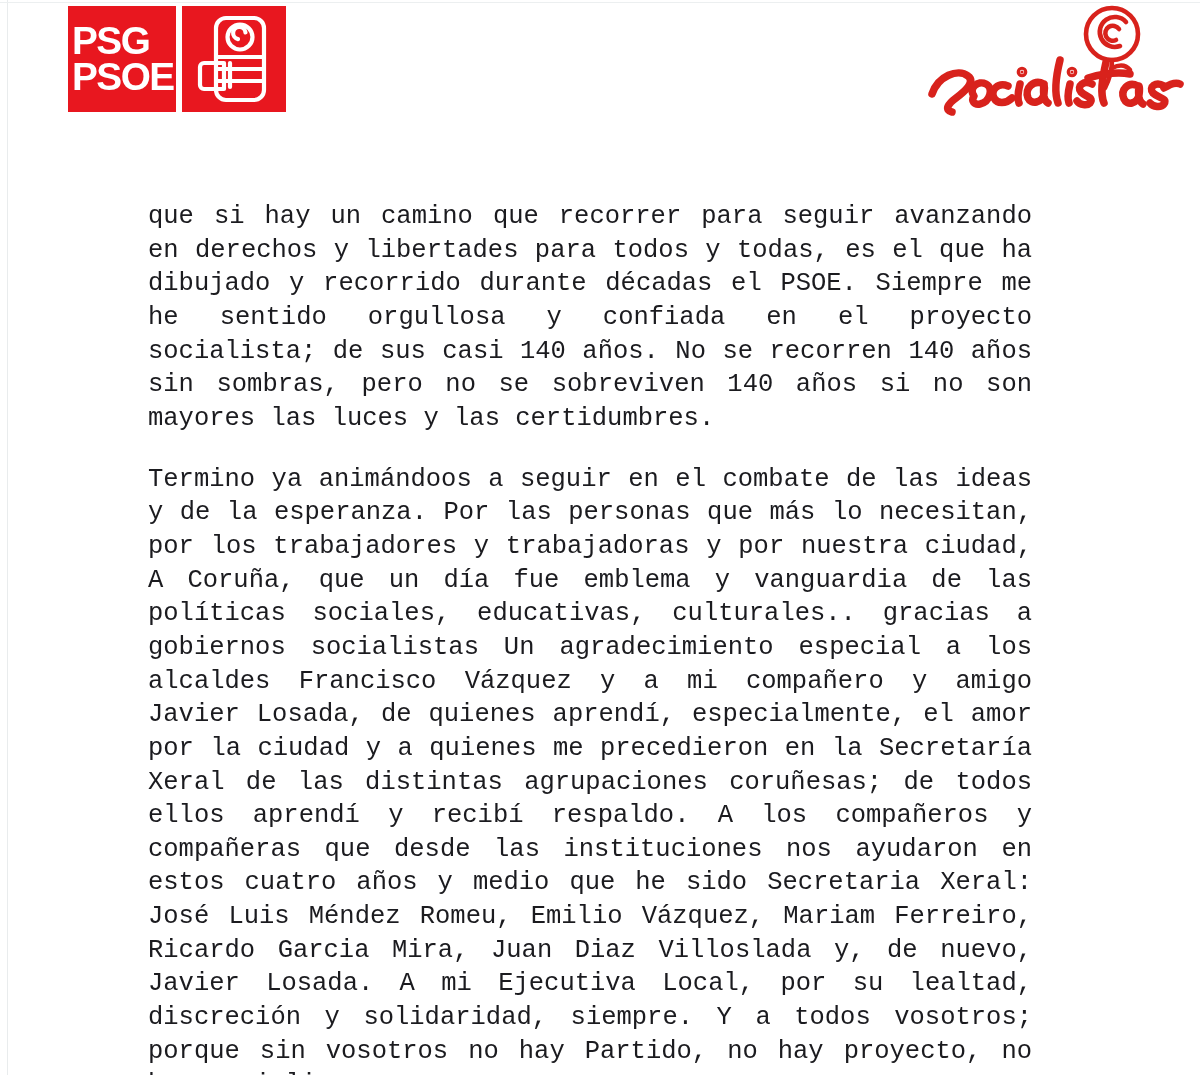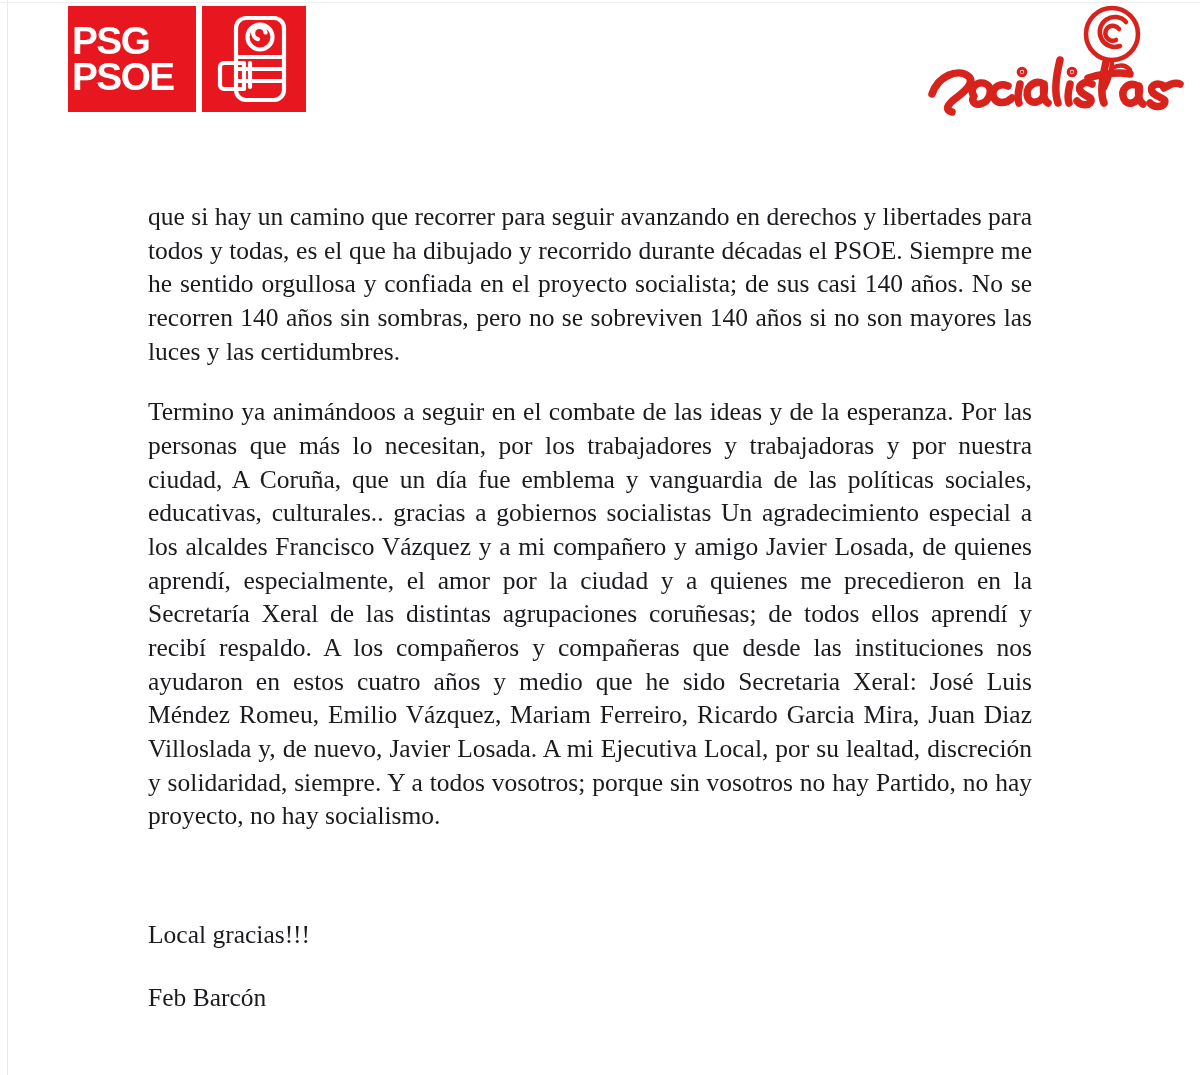--- a/index.html
+++ b/index.html
@@ -54,21 +54,21 @@
   .psoe-logo {
     position: absolute;
     left: 68px;
     top: 6px;
     height: 106px;
     display: flex;
     align-items: stretch;
   }
   .psoe-wordbox {
     background: #e8171f;
-    width: 128px;
+    width: 108px;
     height: 106px;
     display: flex;
     flex-direction: column;
     align-items: center;
     justify-content: center;
     box-sizing: border-box;
     padding-left: 4px;
   }
   .psoe-word {
     color: #ffffff;
@@ -120,21 +120,21 @@
     top: 200px;
     width: 884px;
   }
   .para {
     text-align: justify;
     text-justify: inter-word;
     font-size: 25.5px;
     line-height: 1.32;
     color: #1b1b1f;
     margin: 0 0 27px 0;
-    font-family: Liberation Serif, serif;
+    font-family: Liberation Mono, monospace;
   }
   .closing {
     font-size: 25.5px;
     line-height: 1.32;
     color: #1b1b1f;
     margin: 0;
     text-align: left;
     font-family: "Liberation Serif", "DejaVu Serif", serif;
   }
   .spacer-lg { height: 58px; }

